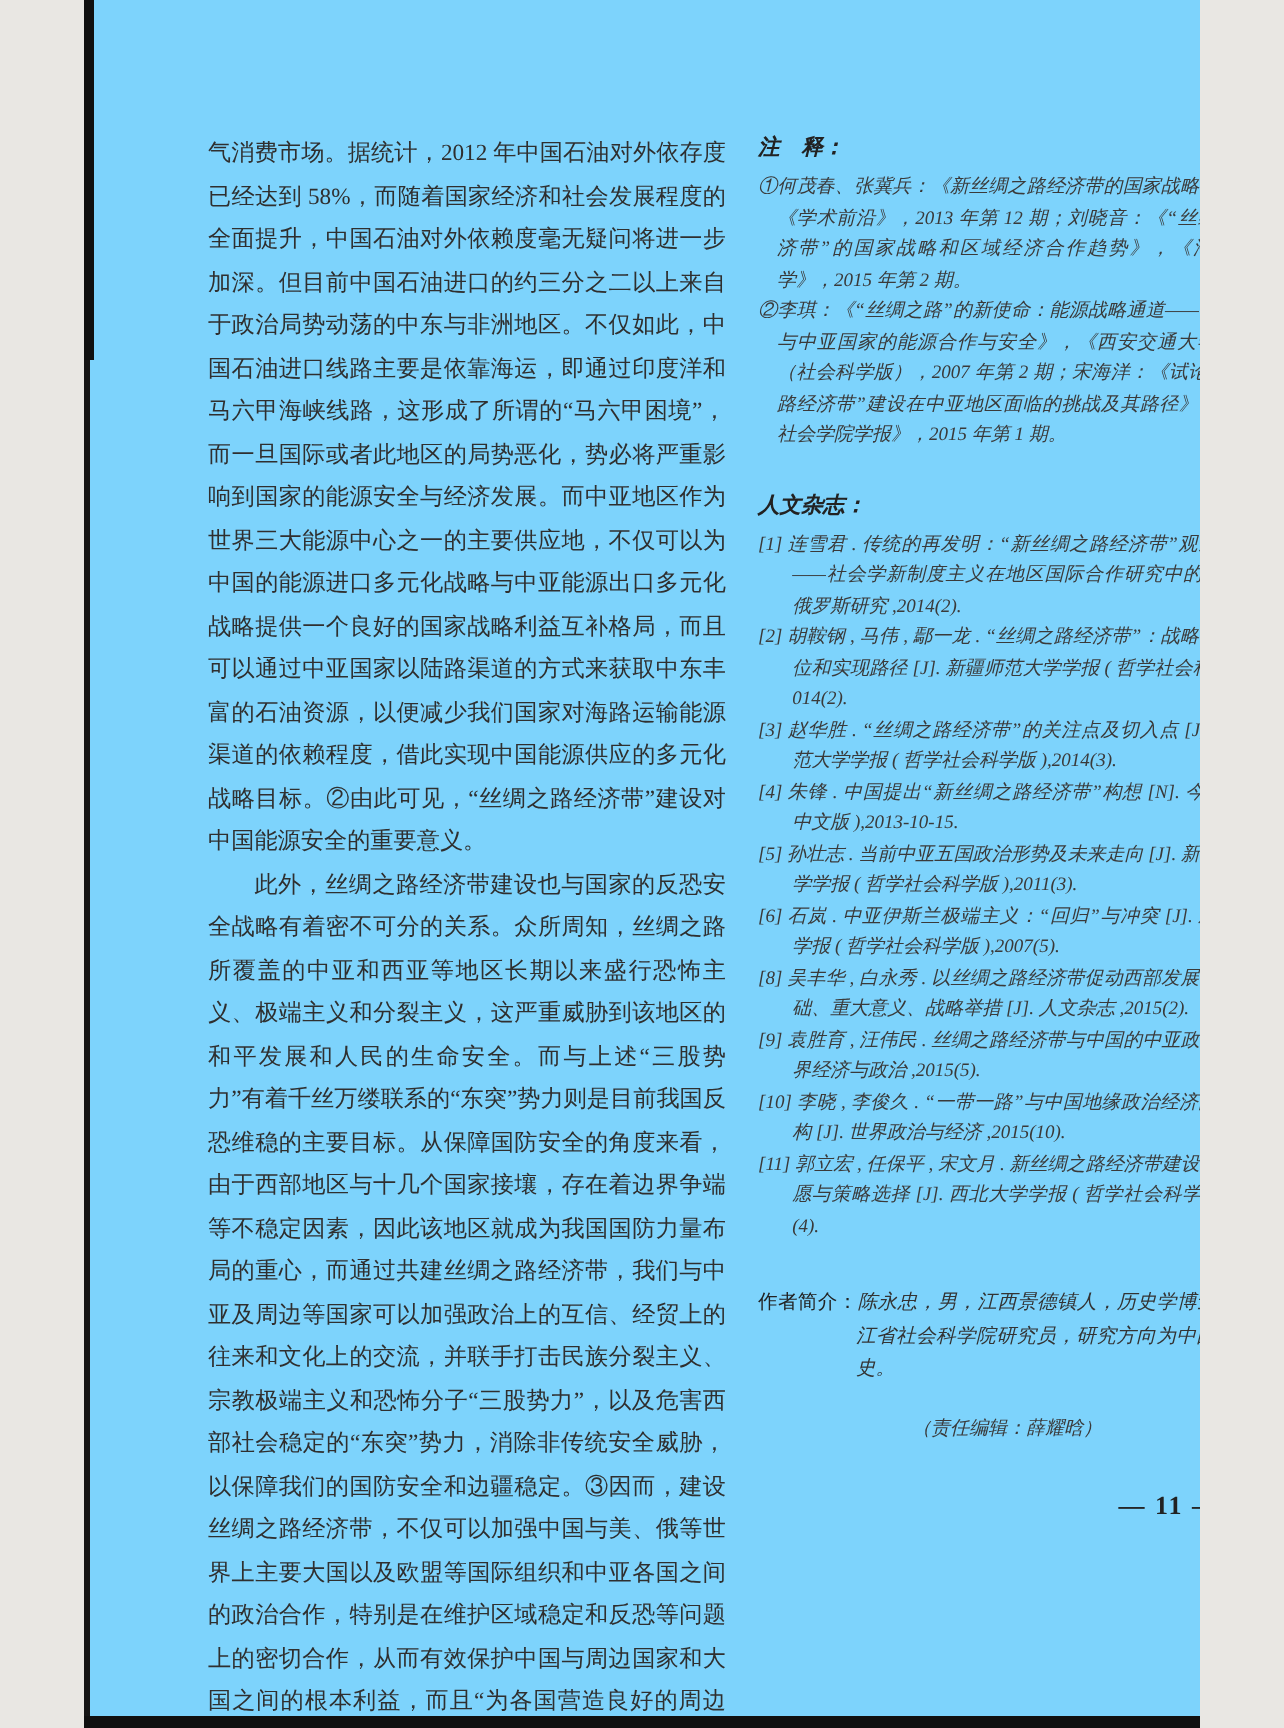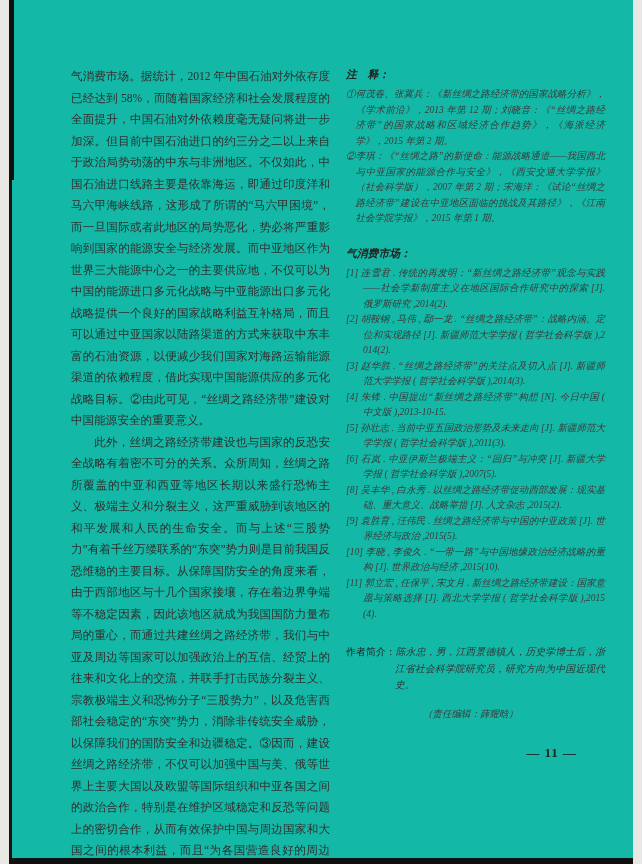--- a/index.html
+++ b/index.html
@@ -1,20 +1,20 @@
 <!DOCTYPE html>
 <html><head>
 <meta charset="utf-8">
 <style>
   html,body{margin:0;padding:0;background:#e9e7e3;}
   .page{
     position:relative;
-    width:624px;height:864px;
+    width:558px;height:864px;
     margin:0 auto;
-    background:#14b8a6;
+    background:#7dd3fc;
     overflow:hidden;
     font-family:"Liberation Serif","DejaVu Serif",serif;
     color:#333;
   }
   
   .edge-left{position:absolute;left:0;top:0;width:3px;height:864px;background:#151515;}
   .edge-left-top{position:absolute;left:0;top:0;width:5px;height:180px;background:#101010;}
   .edge-bottom{position:absolute;left:0;bottom:0;width:642px;height:6px;background:#101010;}
 
   .content{
@@ -100,21 +100,21 @@
       <p class="indent">此外，丝绸之路经济带建设也与国家的反恐安全战略有着密不可分的关系。众所周知，丝绸之路所覆盖的中亚和西亚等地区长期以来盛行恐怖主义、极端主义和分裂主义，这严重威胁到该地区的和平发展和人民的生命安全。而与上述“三股势力”有着千丝万缕联系的“东突”势力则是目前我国反恐维稳的主要目标。从保障国防安全的角度来看，由于西部地区与十几个国家接壤，存在着边界争端等不稳定因素，因此该地区就成为我国国防力量布局的重心，而通过共建丝绸之路经济带，我们与中亚及周边等国家可以加强政治上的互信、经贸上的往来和文化上的交流，并联手打击民族分裂主义、宗教极端主义和恐怖分子“三股势力”，以及危害西部社会稳定的“东突”势力，消除非传统安全威胁，以保障我们的国防安全和边疆稳定。③因而，建设丝绸之路经济带，不仅可以加强中国与美、俄等世界上主要大国以及欧盟等国际组织和中亚各国之间的政治合作，特别是在维护区域稳定和反恐等问题上的密切合作，从而有效保护中国与周边国家和大国之间的根本利益，而且“为各国营造良好的周边政治、国防、民族环境，也对稳定国际政治局势和地区稳定都有着重要的意义。”[11]</p>
 
     </div>
 
     <div class="col">
       <p class="sec-header">注　释：</p>
       <p class="note-item">①何茂春、张冀兵：《新丝绸之路经济带的国家战略分析》，《学术前沿》，2013 年第 12 期；刘晓音：《“丝绸之路经济带”的国家战略和区域经济合作趋势》，《海派经济学》，2015 年第 2 期。</p>
       <p class="note-item">②李琪：《“丝绸之路”的新使命：能源战略通道——我国西北与中亚国家的能源合作与安全》，《西安交通大学学报》（社会科学版），2007 年第 2 期；宋海洋：《试论“丝绸之路经济带”建设在中亚地区面临的挑战及其路径》，《江南社会学院学报》，2015 年第 1 期。</p>
 
       <div class="refs">
-        <p class="sec-header">气消费市场：</p>
+        <p class="sec-header">人文杂志：</p>
         <p class="ref-item">[1] 连雪君 . 传统的再发明：“新丝绸之路经济带”观念与实践——社会学新制度主义在地区国际合作研究中的探索 [J]. 俄罗斯研究 ,2014(2).</p>
         <p class="ref-item">[2] 胡鞍钢 , 马伟 , 鄢一龙 . “丝绸之路经济带”：战略内涵、定位和实现路径 [J]. 新疆师范大学学报 ( 哲学社会科学版 ),2014(2).</p>
         <p class="ref-item">[3] 赵华胜 . “丝绸之路经济带”的关注点及切入点 [J]. 新疆师范大学学报 ( 哲学社会科学版 ),2014(3).</p>
         <p class="ref-item">[4] 朱锋 . 中国提出“新丝绸之路经济带”构想 [N]. 今日中国 ( 中文版 ),2013-10-15.</p>
         <p class="ref-item">[5] 孙壮志 . 当前中亚五国政治形势及未来走向 [J]. 新疆师范大学学报 ( 哲学社会科学版 ),2011(3).</p>
         <p class="ref-item">[6] 石岚 . 中亚伊斯兰极端主义：“回归”与冲突 [J]. 新疆大学学报 ( 哲学社会科学版 ),2007(5).</p>
         <p class="ref-item">[8] 吴丰华 , 白永秀 . 以丝绸之路经济带促动西部发展：现实基础、重大意义、战略举措 [J]. 人文杂志 ,2015(2).</p>
         <p class="ref-item">[9] 袁胜育 , 汪伟民 . 丝绸之路经济带与中国的中亚政策 [J]. 世界经济与政治 ,2015(5).</p>
         <p class="ref-item">[10] 李晓 , 李俊久 . “一带一路”与中国地缘政治经济战略的重构 [J]. 世界政治与经济 ,2015(10).</p>
         <p class="ref-item">[11] 郭立宏 , 任保平 , 宋文月 . 新丝绸之路经济带建设：国家意愿与策略选择 [J]. 西北大学学报 ( 哲学社会科学版 ),2015(4).</p>

